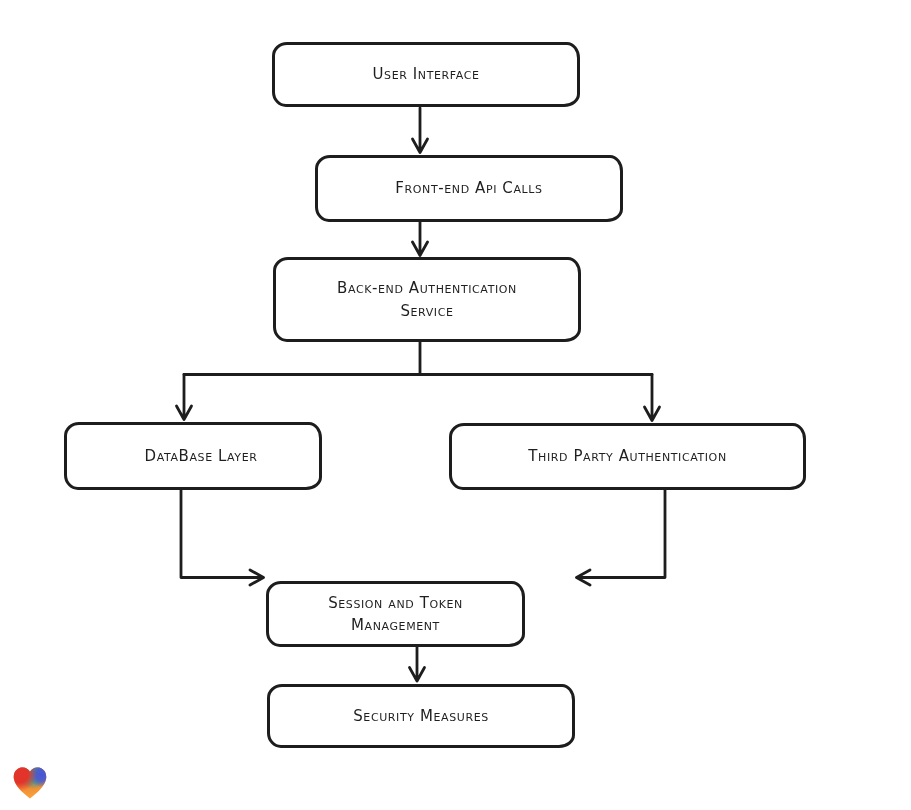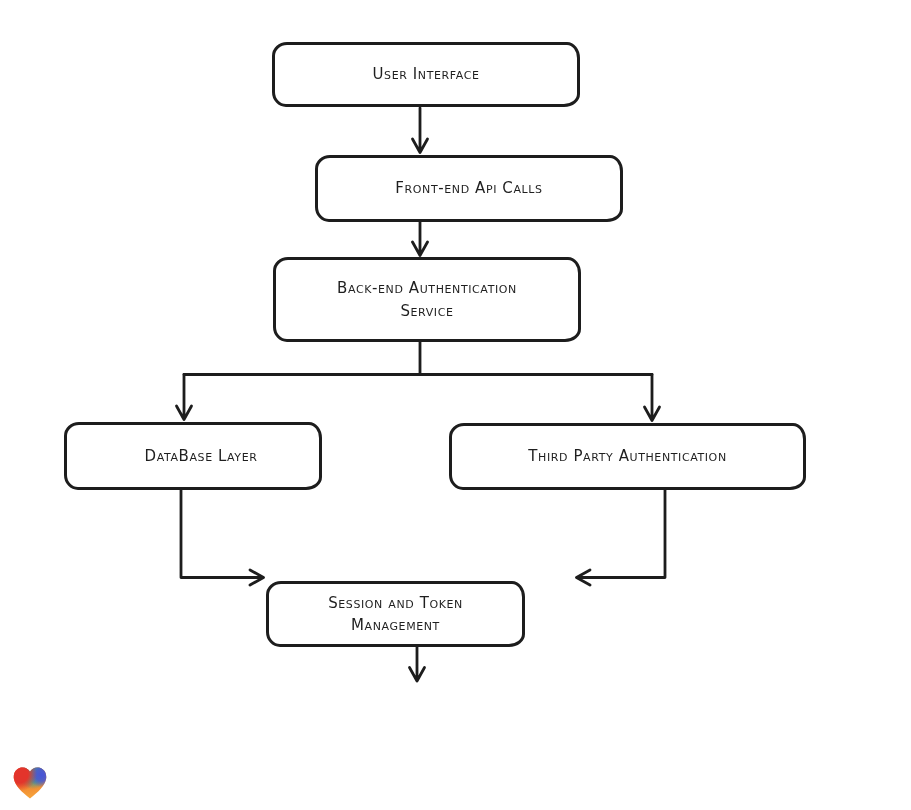--- a/index.html
+++ b/index.html
@@ -100,20 +100,23 @@
 
   <div class="node" style="left:449px; top:423px; width:357px; height:67px;">
     <span class="node-label">Third Party Authentication</span>
   </div>
 
   <div class="node" style="left:266px; top:540px; width:259px; height:66px;margin-top:41px;">
     <span class="node-label">Session and Token
 Management</span>
   </div>
 
+  <div class="node" style="left:267px; top:684px; width:308px; height:64px;">
+    <span class="node-label">Security Measures</span>
+  </div>
 
   <div class="logo">
     <svg width="40" height="41" viewBox="0 0 40 41">
       <defs>
         <linearGradient id="hbase" x1="0" y1="0" x2="0.15" y2="1">
           <stop offset="0" stop-color="#e23a2c"></stop>
           <stop offset="0.55" stop-color="#ef8130"></stop>
           <stop offset="1" stop-color="#f6a23a"></stop>
         </linearGradient>
         <radialGradient id="hteal" cx="0.60" cy="0.22" r="0.48">

